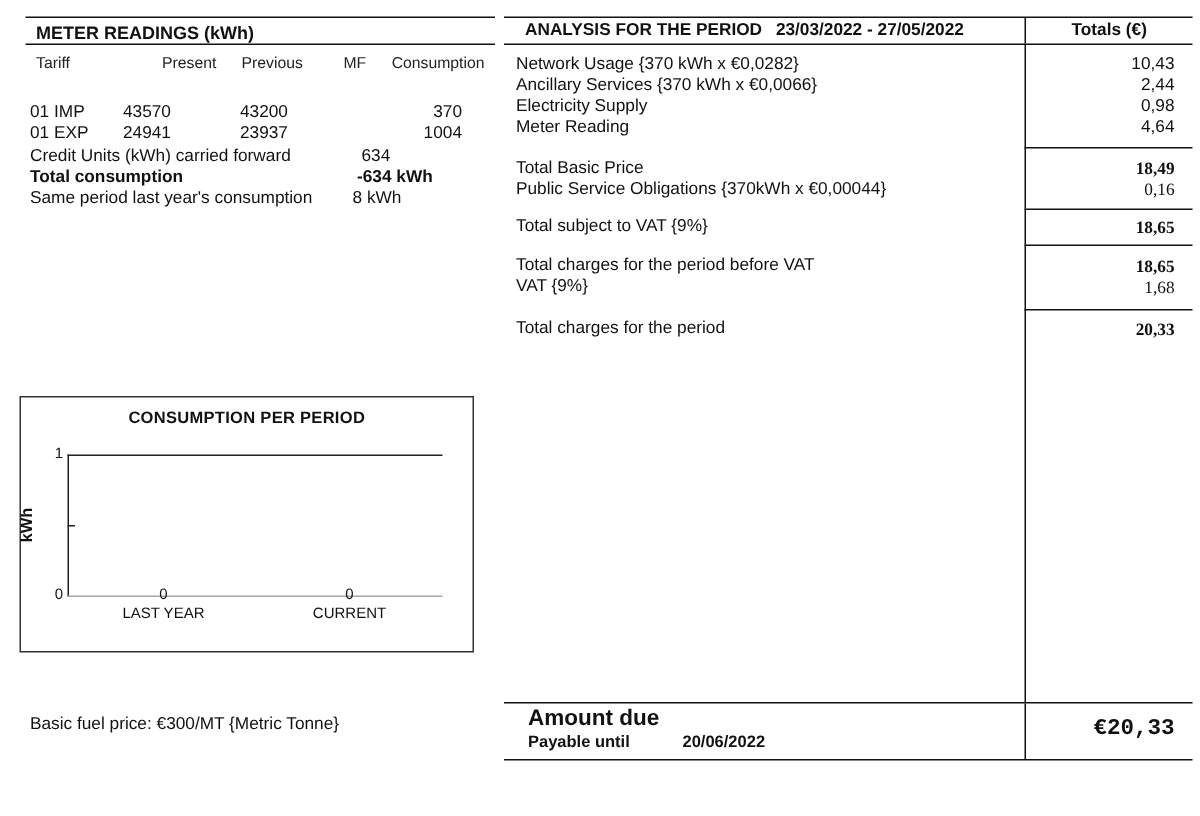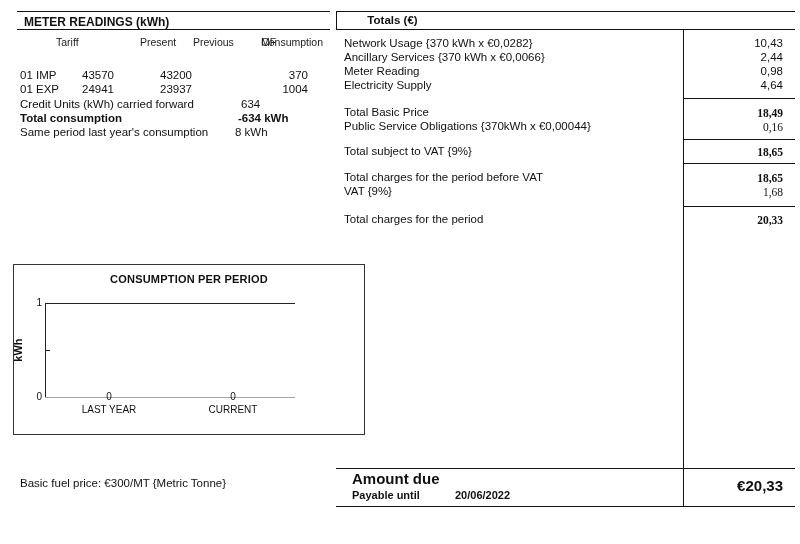--- a/index.html
+++ b/index.html
@@ -10,34 +10,34 @@
     color:#111; -webkit-font-smoothing:antialiased;
   }
   .abs { position:absolute; }
 
   
   .left-panel { left:17px; top:11px; width:313px; }
   .panel-title {
     border-top:1.4px solid #111; border-bottom:1.4px solid #111;
     font-weight:bold; font-size:12px; padding:3px 0 2px 7px; height:19px;
   }
-  .mr-headers { position:relative; height:12px; margin-top:6px; font-size:10.5px; color:#222;margin-left:32px; }
+  .mr-headers { position:relative; height:12px; margin-top:6px; font-size:10.5px; color:#222; }
   .mr-headers span { position:absolute; top:0; }
   .h-tariff { left:7px; } .h-present { left:70px;padding-left:21px; } .h-previous { left:144px; }
   .h-mf { left:212px; } .h-cons { right:7px; }
   .mr-rows { margin-top:21px; font-size:11.5px; }
   .mr-row { position:relative; height:14.3px;text-align:center; }
   .mr-row span { position:absolute; top:0; white-space:nowrap; }
   .c-tariff { left:3px; } .c-present { left:65px; } .c-previous { left:143px; }
   .c-cons { right:22px; }
   .c-val210 { left:224px; } .c-val221 { left:221px; } .c-val218 { left:218px; }
   .bold { font-weight:bold; }
 
   
-  .chart-box { left:13px; top:264px; width:352px; height:171px; border:1.5px solid #333; }
+  .chart-box { left:13px; top:264px; width:303px; height:171px; border:1.5px solid #333; }
   .chart-title { position:absolute; left:0; top:8px; width:100%; text-align:center;
     font-weight:bold; font-size:11px; letter-spacing:.2px; }
   .gridline-1 { position:absolute; left:31px; top:38px; width:250px; height:1.2px; background:#222; }
   .y-axis     { position:absolute; left:31px; top:38px; width:1.3px; height:95px; background:#222; }
   .y-midtick  { position:absolute; left:31px; top:85px; width:5px; height:1px; background:#222; }
   .x-axis     { position:absolute; left:31px; top:132px; width:250px; height:1px; background:#a6a6a6; }
   .ytick { position:absolute; left:10px; width:18px; text-align:right; font-size:10px; }
   .ytick-1 { top:32px; } .ytick-0 { top:126px; }
   .ylabel { position:absolute; left:-26px; top:79px; width:60px; text-align:center;
     font-weight:bold; font-size:11px; transform:rotate(-90deg); }
@@ -73,21 +73,21 @@
   .sec-basic { height:41px; }  .sec-basic .pad { padding-top:7px; }
   .sec-vatsub { height:24px; } .sec-vatsub .pad { padding-top:5px; }
   .sec-before { height:43px; } .sec-before .pad { padding-top:7px; }
   .sec-total { height:28px; }  .sec-total .pad { padding-top:6px; }
   .sec-spacer { height:234px; }
   .sec-amount { height:39px; border-top:1.3px solid #111; border-bottom:1.6px solid #111; }
   .sec-amount .sec-left { padding-left:16px; }
   .amount-label { font-weight:bold; font-size:15px; padding-top:3px; }
   .payable-row { font-weight:bold; font-size:11px; padding-top:2px; display:flex; }
   .payable-row .pl-label { display:inline-block; width:103px; }
-  .amount-value { font-weight:bold; font-size:15px; padding-top:10px; }
+  .amount-value { font-weight:bold; font-size:15px; padding-top:10px;font-family:Liberation Mono, monospace; }
   .nowrap { white-space:nowrap; }
 </style>
 </head>
 <body>
 
 <div class="abs left-panel">
   <div class="panel-title">METER READINGS (kWh)</div>
 
   <div class="mr-headers">
     <span class="h-tariff">Tariff</span>
@@ -138,30 +138,34 @@
   <div class="dlabel dlabel-2">0</div>
   <div class="catlabel cat-1">LAST YEAR</div>
   <div class="catlabel cat-2">CURRENT</div>
 </div>
 
 <div class="abs fuel-note">Basic fuel price: €300/MT {Metric Tonne}</div>
 
 <div class="abs right-panel">
 
   <div class="rp-header">
+    <div class="rp-header-left">
+      <span>ANALYSIS FOR THE PERIOD</span>
+      <span class="period">23/03/2022 - 27/05/2022</span>
+    </div>
     <div class="rp-header-right">Totals (€)</div>
   </div>
 
 
   <div class="sec sec-items">
     <div class="sec-left">
       <div class="pad">Network Usage {370 kWh x €0,0282}</div>
       <div>Ancillary Services {370 kWh x €0,0066}</div>
+      <div>Electricity Supply</div>
       <div>Meter Reading</div>
-      <div>Electricity Supply</div>
     </div>
     <div class="sec-right">
       <div class="pad">10,43</div>
       <div>2,44</div>
       <div>0,98</div>
       <div>4,64</div>
     </div>
   </div>
 
   <div class="sec sec-basic">

